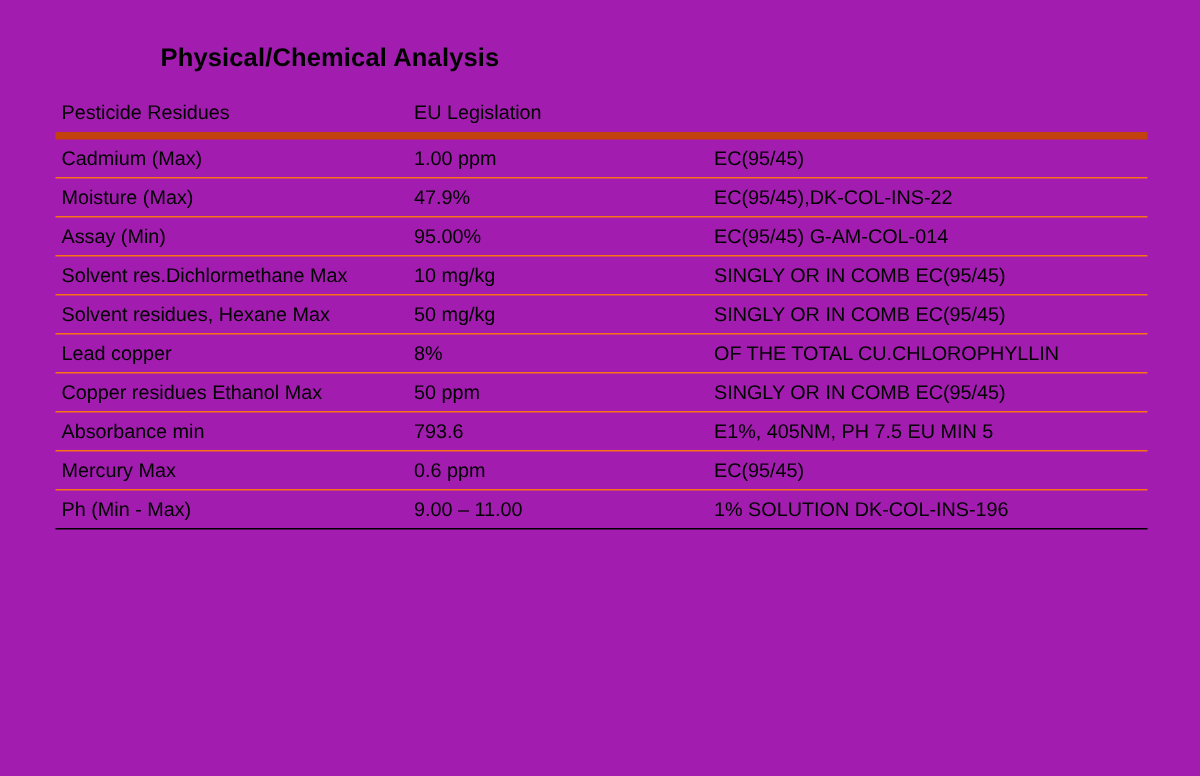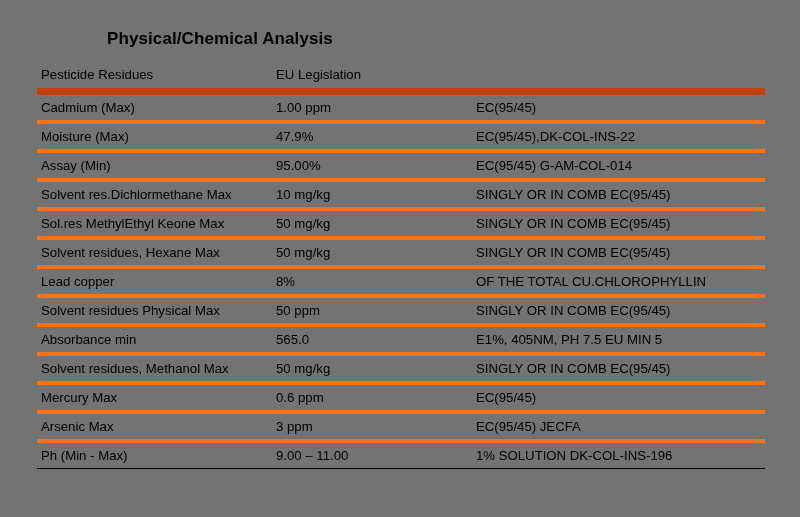--- a/index.html
+++ b/index.html
@@ -14,21 +14,21 @@
     color: #000000;
     position: relative;
     overflow: hidden;
   }
   .page {
     position: absolute;
     left: 0;
     top: 0;
     width: 800px;
     height: 517px;
-    background: #737373;
+    background: #a21caf;
   }
   .title {
     position: absolute;
     left: 107px;
     top: 29px;
     font-size: 17px;
     font-weight: bold;
     letter-spacing: 0.1px;
     color: #000000;
   }
@@ -46,28 +46,28 @@
   }
   table.spec col.c1 { width: 235px; }
   table.spec col.c2 { width: 200px; }
   table.spec col.c3 { width: 293px; }
 
   table.spec th, table.spec td {
     text-align: left;
     vertical-align: middle;
     padding: 3px 0 3px 4px;
     font-weight: normal;
-    border-bottom: 4px solid #f97316;
+    border-bottom: 1px solid #f97316;
     height: 19px;
     line-height: 16px;
     white-space: nowrap;
     overflow: hidden;
   }
   table.spec thead th {
-    border-bottom: 7px solid #c2410c;
+    border-bottom: 5px solid #c2410c;
     padding-bottom: 4px;
   }
   table.spec tbody tr:last-child td {
     border-bottom: 1px solid #000000;
   }
   .cell-col2 { padding-left: 5px; }
   .cell-col3 { padding-left: 5px; }
 </style>
 </head>
 <body>
@@ -105,58 +105,43 @@
             <td>Assay (Min)</td>
             <td class="cell-col2">95.00%</td>
             <td class="cell-col3">EC(95/45) G-AM-COL-014</td>
           </tr>
           <tr>
             <td>Solvent res.Dichlormethane Max</td>
             <td class="cell-col2">10 mg/kg</td>
             <td class="cell-col3">SINGLY OR IN COMB EC(95/45)</td>
           </tr>
           <tr>
-            <td>Sol.res MethylEthyl Keone Max</td>
-            <td class="cell-col2">50 mg/kg</td>
-            <td class="cell-col3">SINGLY OR IN COMB EC(95/45)</td>
-          </tr>
-          <tr>
             <td>Solvent residues, Hexane Max</td>
             <td class="cell-col2">50 mg/kg</td>
             <td class="cell-col3">SINGLY OR IN COMB EC(95/45)</td>
           </tr>
           <tr>
             <td>Lead copper</td>
             <td class="cell-col2">8%</td>
             <td class="cell-col3">OF THE TOTAL CU.CHLOROPHYLLIN</td>
           </tr>
           <tr>
-            <td>Solvent residues Physical Max</td>
+            <td>Copper residues Ethanol Max</td>
             <td class="cell-col2">50 ppm</td>
             <td class="cell-col3">SINGLY OR IN COMB EC(95/45)</td>
           </tr>
           <tr>
             <td>Absorbance min</td>
-            <td class="cell-col2">565.0</td>
+            <td class="cell-col2">793.6</td>
             <td class="cell-col3">E1%, 405NM, PH 7.5 EU MIN 5</td>
-          </tr>
-          <tr>
-            <td>Solvent residues, Methanol Max</td>
-            <td class="cell-col2">50 mg/kg</td>
-            <td class="cell-col3">SINGLY OR IN COMB EC(95/45)</td>
           </tr>
           <tr>
             <td>Mercury Max</td>
             <td class="cell-col2">0.6 ppm</td>
             <td class="cell-col3">EC(95/45)</td>
-          </tr>
-          <tr>
-            <td>Arsenic Max</td>
-            <td class="cell-col2">3 ppm</td>
-            <td class="cell-col3">EC(95/45) JECFA</td>
           </tr>
           <tr>
             <td>Ph (Min - Max)</td>
             <td class="cell-col2">9.00 – 11.00</td>
             <td class="cell-col3">1% SOLUTION DK-COL-INS-196</td>
           </tr>
         </tbody>
     </table>
   </div>
 

